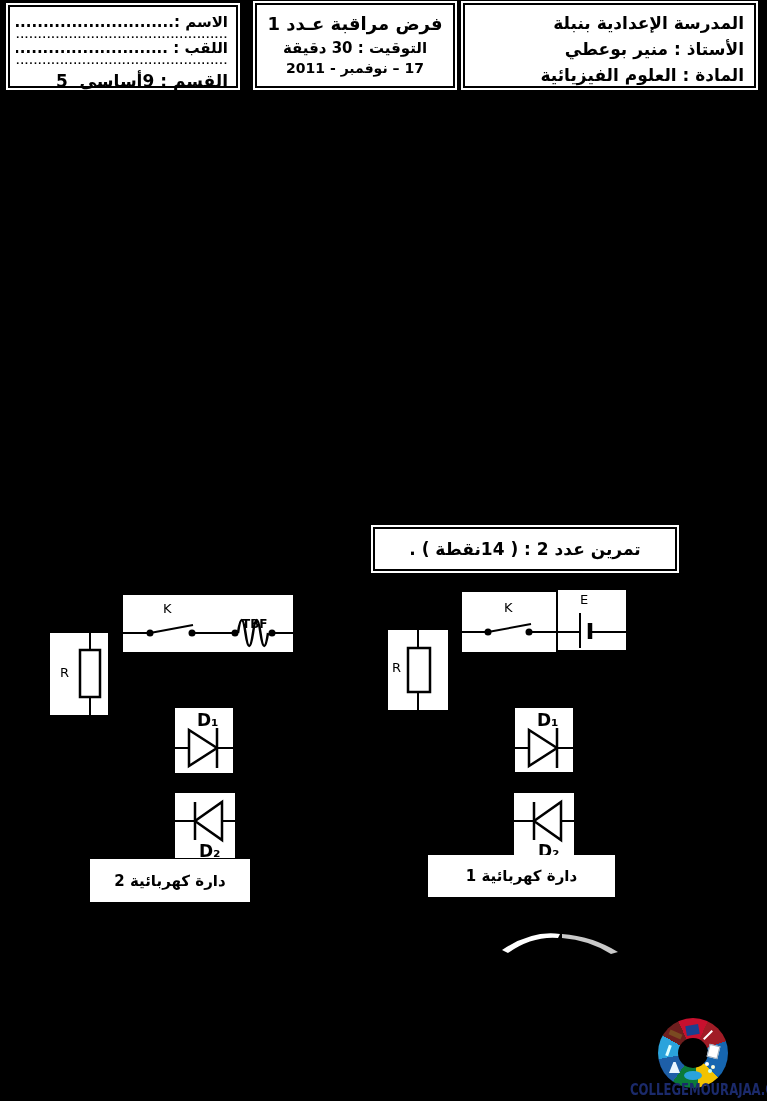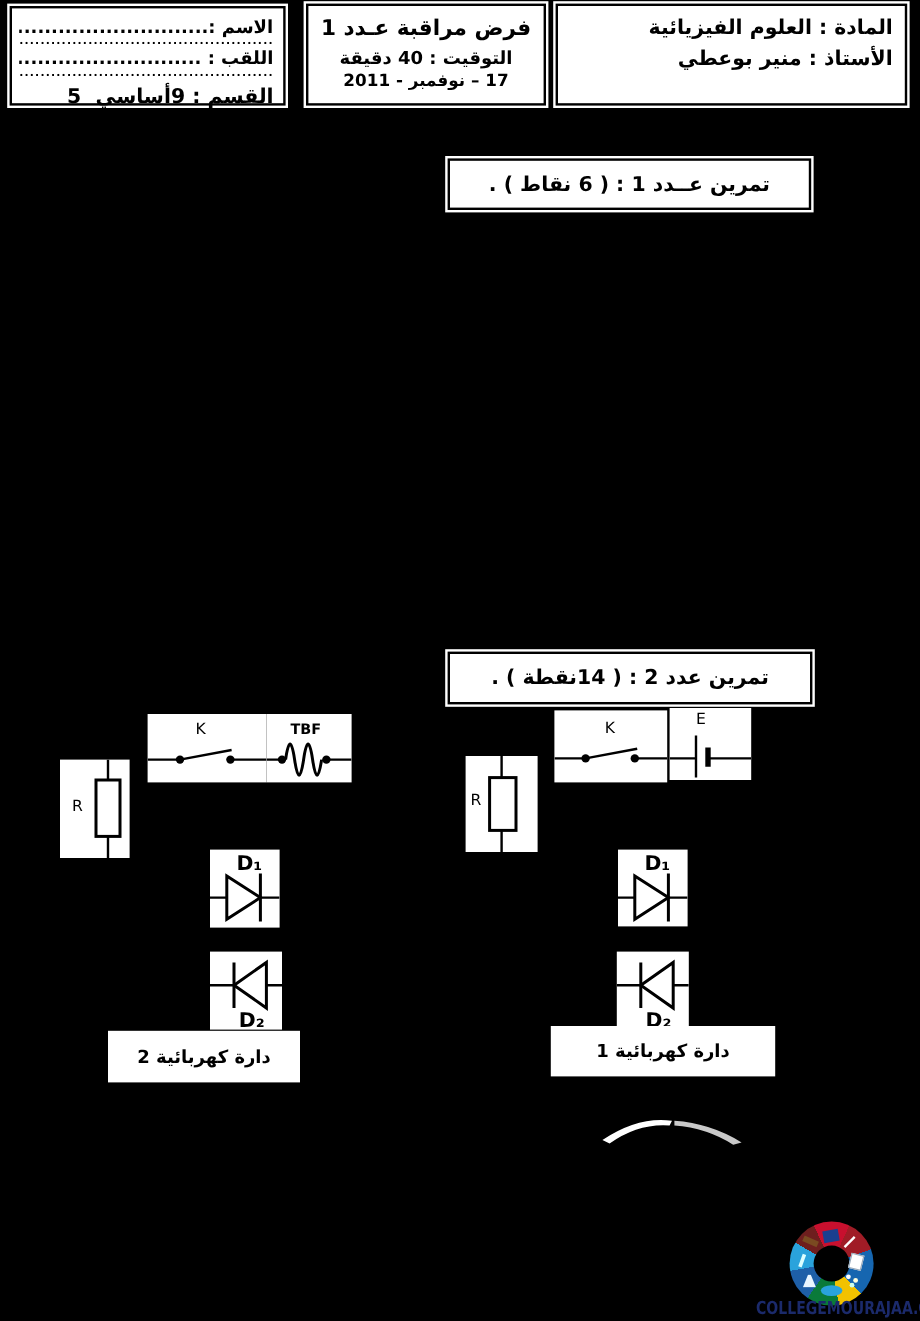--- a/index.html
+++ b/index.html
@@ -24,21 +24,21 @@
   .cloud{position:absolute;left:12px;top:108px;width:335px;height:125px;
          filter:drop-shadow(7px 8px 0 #9c9c9c);}
   .puff{position:absolute;background:#fff;border:3px solid #000;border-radius:50%;box-sizing:border-box;}
   .puff-cover{position:absolute;background:#fff;border-radius:50%;}
   .cloud-text{position:absolute;inset:0;display:flex;align-items:center;justify-content:center;
               font-size:17px;font-weight:bold;letter-spacing:1px;padding-top:4px;}
   
   .ex-box{text-align:center;display:flex;align-items:center;justify-content:center;
           font-size:17px;}
   .ex1{left:373px;top:132px;width:303px;height:43px;}
-  .ex2{left:373px;top:543px;width:304px;height:44px;align-items:center;}
+  .ex2{left:373px;top:527px;width:304px;height:44px;align-items:center;}
   
   .cpatch{position:absolute;background:#fff;}
   .cpatch svg{position:absolute;left:0;top:0;}
   .sym-label{position:absolute;font-size:13px;color:#000;white-space:nowrap;}
   .bold-label{font-weight:bold;font-size:12px;}
   .d-label{font-weight:bold;font-size:17px;}
   .caption-box{display:flex;align-items:center;justify-content:center;font-size:15px;}
   
   .crescent{position:absolute;left:498px;top:926px;}
   
@@ -72,33 +72,31 @@
   <div class="wbox frame student-box artext">
     <div class="sb-main">الاسم :........................................</div>
     <div class="sb-dots">..........................................................</div>
     <div class="sb-main">اللقب : ........................................</div>
     <div class="sb-dots">..........................................................</div>
     <div class="sb-class artext">القسم : 9أساسي  5</div>
   </div>
 
   <div class="wbox frame exam-box artext">
     <div class="exam-title">فرض مراقبة عـدد 1</div>
-    <div class="exam-duration">التوقيت : 40 دقيقة</div>
+    <div class="exam-duration">التوقيت : 30 دقيقة</div>
     <div class="exam-date">17 – نوفمبر - 2011</div>
   </div>
 
   <div class="wbox frame school-box artext">
+    <div>المدرسة الإعدادية بنبلة</div>
+    <div>الأستاذ : منير  بوعطي</div>
     <div>المادة : العلوم الفيزيائية</div>
-    <div>الأستاذ : منير  بوعطي</div>
-  </div>
-
-
-  <div class="wbox frame ex-box ex1 artext">
-    <span>تمرين عــدد 1 : ( 6 نقاط ) .</span>
-  </div>
+  </div>
+
+
 
   <div class="wbox frame ex-box ex2 artext">
     <span>تمرين عدد 2 : ( 14نقطة ) .</span>
   </div>
 
   <div class="cpatch" style="left:123px;top:595px;width:99px;height:57px;">
     <svg width="99" height="57">
       <line x1="0" y1="38" x2="27" y2="38" stroke="#000" stroke-width="2"></line>
       <circle cx="27" cy="38" r="3.5" fill="#000"></circle>
       <line x1="27" y1="38" x2="70" y2="30" stroke="#000" stroke-width="2"></line>
@@ -109,21 +107,21 @@
   </div>
 
   <div class="cpatch" style="left:222px;top:595px;width:71px;height:57px;">
     <svg width="71" height="57">
       <line x1="0" y1="38" x2="13" y2="38" stroke="#000" stroke-width="2"></line>
       <circle cx="13" cy="38" r="3.5" fill="#000"></circle>
       <path d="M16,38 q3.7,-26 7.5,0 q3.7,26 7.5,0 q3.7,-26 7.5,0 q3.7,26 7.5,0" fill="none" stroke="#000" stroke-width="2.5"></path>
       <circle cx="50" cy="38" r="3.5" fill="#000"></circle>
       <line x1="50" y1="38" x2="71" y2="38" stroke="#000" stroke-width="2"></line>
     </svg>
-    <span class="sym-label bold-label" style="left:20px;top:6px;">TBF</span>
+    <span class="sym-label bold-label" style="left:20px;top:22px;">TBF</span>
   </div>
 
   <div class="cpatch" style="left:50px;top:633px;width:58px;height:82px;">
     <svg width="58" height="82">
       <line x1="40" y1="0" x2="40" y2="17" stroke="#000" stroke-width="2"></line>
       <rect x="30" y="17" width="20" height="47" fill="#fff" stroke="#000" stroke-width="2.5"></rect>
       <line x1="40" y1="64" x2="40" y2="82" stroke="#000" stroke-width="2"></line>
     </svg>
     <span class="sym-label" style="left:10px;top:32px;">R</span>
   </div>
@@ -195,21 +193,21 @@
   <div class="cpatch" style="left:514px;top:793px;width:60px;height:65px;">
     <svg width="60" height="65">
       <line x1="0" y1="28" x2="20" y2="28" stroke="#000" stroke-width="2"></line>
       <line x1="20" y1="9" x2="20" y2="47" stroke="#000" stroke-width="2.5"></line>
       <polygon points="47,9 47,47 20,28" fill="none" stroke="#000" stroke-width="2.5"></polygon>
       <line x1="47" y1="28" x2="60" y2="28" stroke="#000" stroke-width="2"></line>
     </svg>
     <span class="sym-label d-label" style="left:24px;top:48px;">D₂</span>
   </div>
 
-  <div class="wbox caption-box artext" style="left:428px;top:855px;width:187px;height:42px;margin-left:31px;">
+  <div class="wbox caption-box artext" style="left:428px;top:855px;width:187px;height:42px;">
     <span>دارة كهربائية 1</span>
   </div>
 
   <svg class="crescent" width="130" height="32">
     <path d="M4,24 Q34,4 62,8 L60,12 Q34,10 10,27 Z" fill="#fff"></path>
     <path d="M64,8 Q94,10 120,26 L113,28 Q91,14 64,12 Z" fill="#c9c9c9"></path>
   </svg>
 
   <div class="logo">
     <span class="ic ic-books"></span>

